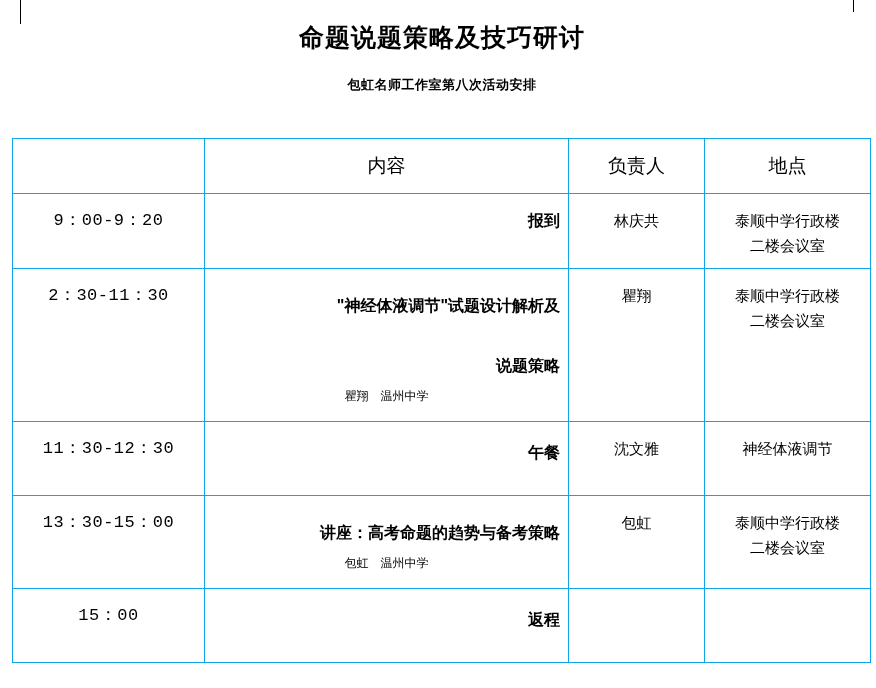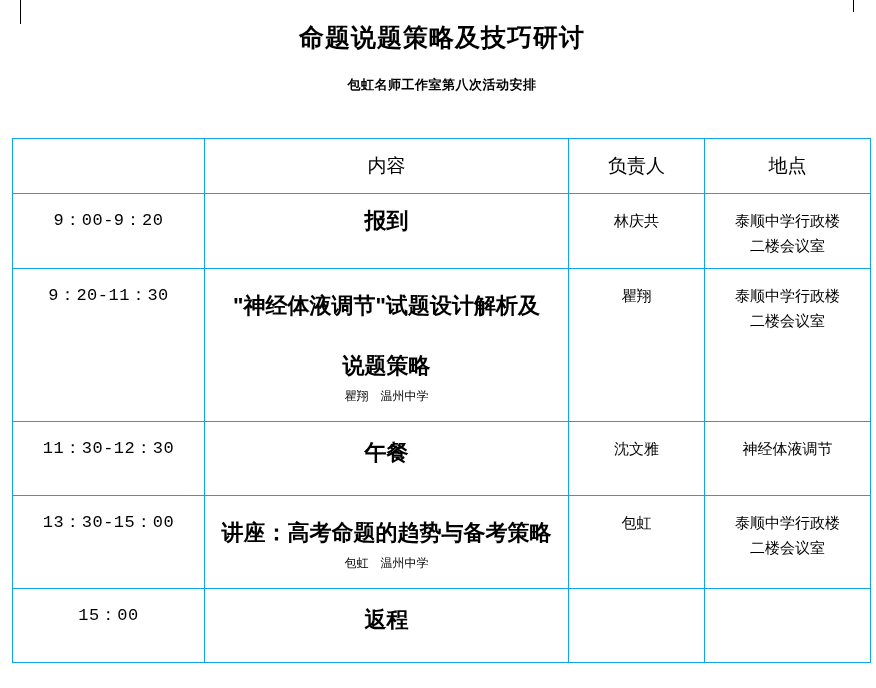--- a/index.html
+++ b/index.html
@@ -106,23 +106,24 @@
     text-align: center;
     padding-top: 10px;
   }
   .lead, .place {
     font-size: 15px;
     padding-top: 10px;
     line-height: 25px;
   }
   .content-main {
     font-weight: bold;
-    font-size: 22px;
+    font-size: 16px;
     line-height: 30px;
     padding-top: 8px;
+    text-align: right;
   }
   .content-sub {
     font-weight: normal;
     font-size: 12px;
     line-height: 30px;
   }
   .pad-top-lg { padding-top: 12px; }
   .spacer-line { height: 22px; }
   .row-tall-1 { height: 52px; }
   .row-tall-2 { height: 148px; }
@@ -181,21 +182,21 @@
           <td>
             <div class="cell place">
               <div>泰顺中学行政楼</div>
               <div>二楼会议室</div>
             </div>
           </td>
         </tr>
 
         <tr class="row-tall-2">
           <td>
-            <div class="cell time">9：20-11：30</div>
+            <div class="cell time">2：30-11：30</div>
           </td>
           <td>
             <div class="cell">
               <div class="content-main pad-top-lg">"神经体液调节"试题设计解析及</div>
               <div class="spacer-line"></div>
               <div class="content-main">说题策略</div>
               <div class="content-sub">瞿翔　温州中学</div>
             </div>
           </td>
           <td>

